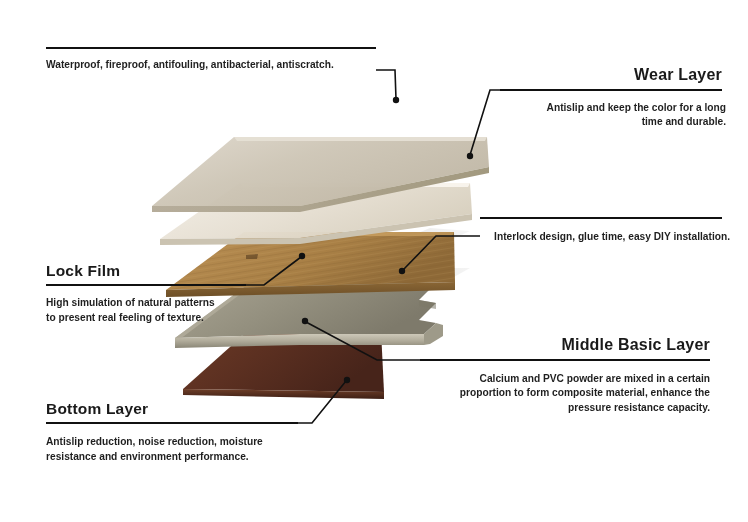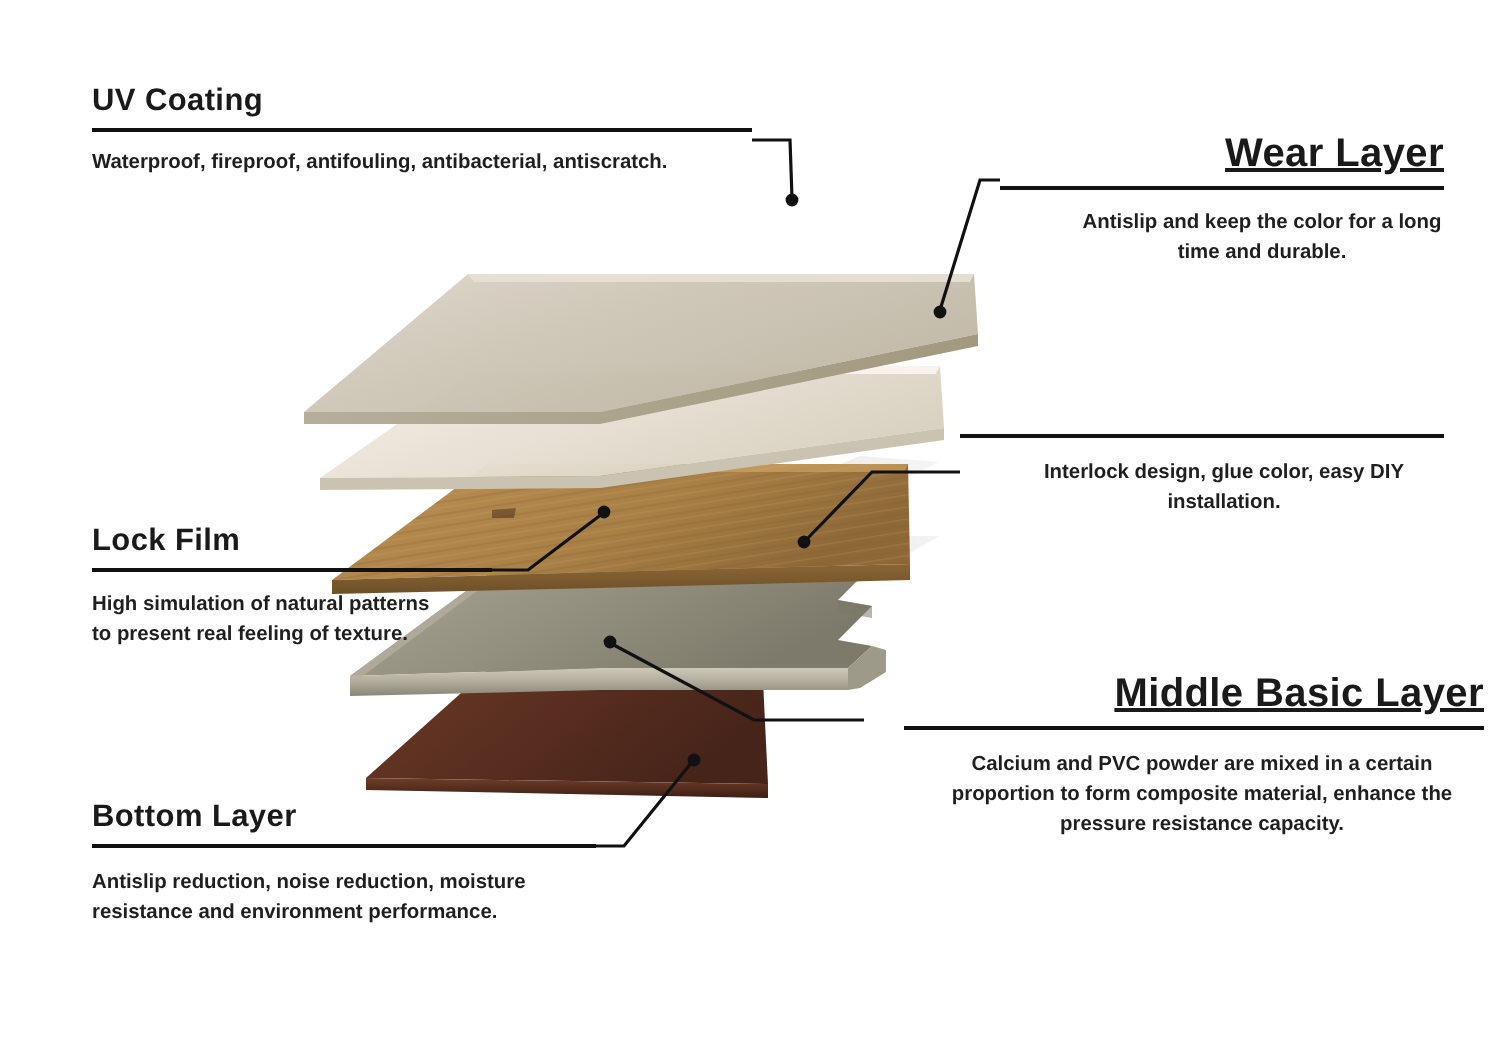--- a/index.html
+++ b/index.html
@@ -11,44 +11,44 @@
     position:relative;
   }
   #stage{position:absolute;inset:0;width:748px;height:522px;}
   #artboard{position:absolute;left:0;top:0;width:748px;height:522px;}
 
   .callout{position:absolute;}
   .callout .title{
     font-size:15.5px;font-weight:bold;color:#1a1a1a;
     letter-spacing:0.2px;white-space:nowrap;line-height:1.1;
   }
-  .callout .title.big{font-size:20px;text-decoration:underline;}
+  .callout .title.big{font-size:16px;}
   .callout .desc{
     font-size:10.2px;color:#1f1f1f;line-height:1.45;
     font-weight:700;
   }
   .callout.right{text-align:right;}
-  .callout.right .desc{text-align:center;}
+  .callout.right .desc{text-align:right;}
 
   .rule{height:2px;background:#111;margin:3px 0 0 0;}
 
   
   #c-uv{left:46px;top:42px;width:330px;}
   #c-uv .rule{width:330px;margin-top:5px;}
   #c-uv .desc{margin-top:9px;width:320px;}
 
   #c-wear{left:500px;top:66px;width:222px;}
   #c-wear .rule{width:222px;margin-top:5px;}
   #c-wear .desc{margin-top:10px;width:190px;margin-left:36px;}
 
   #c-spc{left:480px;top:212px;width:242px;}
   #c-spc .rule{width:242px;margin-top:5px;}
   #c-spc .desc{margin-top:11px;width:236px;margin-left:14px;}
 
-  #c-mid{left:452px;top:336px;width:290px;}
+  #c-mid{left:420px;top:336px;width:290px;}
   #c-mid .rule{width:290px;margin-top:5px;}
   #c-mid .desc{margin-top:11px;width:282px;margin-left:8px;}
 
   #c-decor{left:46px;top:262px;width:200px;}
   #c-decor .rule{width:200px;margin-top:5px;}
   #c-decor .desc{margin-top:10px;width:170px;}
 
   #c-bottom{left:46px;top:400px;width:252px;}
   #c-bottom .rule{width:252px;margin-top:5px;}
   #c-bottom .desc{margin-top:11px;width:240px;}
@@ -187,34 +187,33 @@
       <circle cx="396" cy="100" r="3.2"></circle>
       <circle cx="470" cy="156" r="3.2"></circle>
       <circle cx="402" cy="271" r="3.2"></circle>
       <circle cx="305" cy="321" r="3.2"></circle>
       <circle cx="302" cy="256" r="3.2"></circle>
       <circle cx="347" cy="380" r="3.2"></circle>
     </g>
   </svg>
 
   <div class="callout" id="c-uv">
-    <div class="title">UV Coating</div>
     <div class="rule"></div>
     <div class="desc">Waterproof, fireproof, antifouling, antibacterial, antiscratch.</div>
   </div>
 
   <div class="callout right" id="c-wear">
     <div class="title big">Wear Layer</div>
     <div class="rule"></div>
     <div class="desc">Antislip and keep the color for a long time and durable.</div>
   </div>
 
   <div class="callout right" id="c-spc">
     <div class="rule"></div>
-    <div class="desc">Interlock design, glue color, easy DIY installation.</div>
+    <div class="desc">Interlock design, glue time, easy DIY installation.</div>
   </div>
 
   <div class="callout right" id="c-mid">
     <div class="title big">Middle Basic Layer</div>
     <div class="rule"></div>
     <div class="desc">Calcium and PVC powder are mixed in a certain proportion to form composite material, enhance the pressure resistance capacity.</div>
   </div>
 
   <div class="callout" id="c-decor">
     <div class="title">Lock Film</div>

